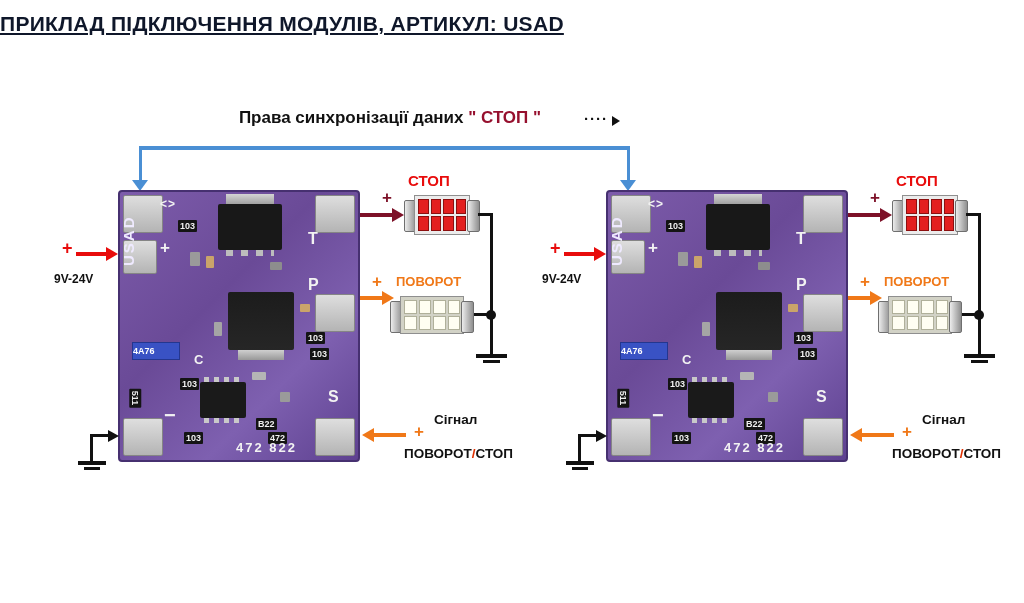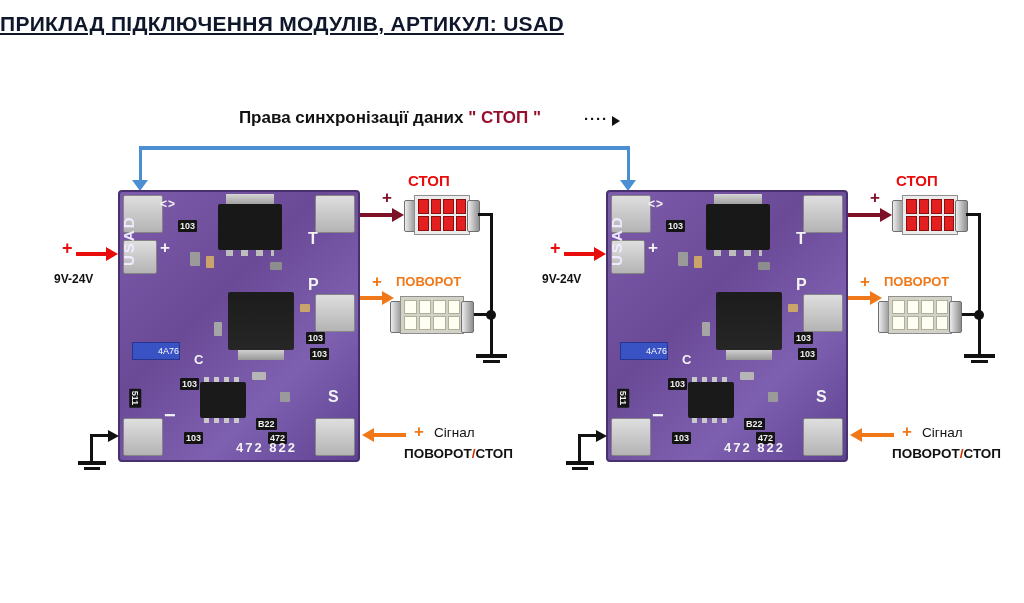--- a/index.html
+++ b/index.html
@@ -60,21 +60,21 @@
   .top-chip{left:98px;top:12px;width:64px;height:46px;}
   .top-legs{position:absolute;left:106px;top:58px;width:48px;height:6px;
             background:repeating-linear-gradient(90deg,#bdbdbd 0 7px,transparent 7px 15px);}
   .mid-chip{left:108px;top:100px;width:66px;height:58px;background:linear-gradient(#1c1c1c,#262626);}
   .mid-tab{position:absolute;left:118px;top:158px;width:46px;height:10px;background:linear-gradient(#cfcfcf,#989898);}
   .soic{position:absolute;left:80px;top:190px;width:46px;height:36px;background:#1a1a1a;border-radius:2px;}
   .soic::before,.soic::after{content:"";position:absolute;left:4px;width:38px;height:5px;
             background:repeating-linear-gradient(90deg,#c9c9c9 0 5px,transparent 5px 10px);}
   .soic::before{top:-5px;} .soic::after{bottom:-5px;}
   .fuse{position:absolute;left:12px;top:150px;width:46px;height:16px;background:#3952c4;border:1px solid #24368f;
-        color:#fff;font-size:9px;font-weight:normal;text-align:right;line-height:16px;}
+        color:#fff;font-size:9px;font-weight:bold;text-align:left;line-height:16px;}
   .c-silk{left:74px;top:160px;font-size:13px;}
   .mark{position:absolute;background:#141414;color:#efefef;font-size:9px;font-weight:bold;
         line-height:12px;height:12px;padding:0 2px;border-radius:1px;white-space:nowrap;}
   .m103a{left:58px;top:28px;} .m103b{left:186px;top:140px;} .m103c{left:190px;top:156px;}
   .m103d{left:60px;top:186px;} .m103e{left:64px;top:240px;}
   .r511{left:6px;top:200px;transform:rotate(90deg);} .rb22{left:136px;top:226px;} .r472{left:148px;top:240px;}
   .tiny{position:absolute;border-radius:1px;}
   .t1{left:70px;top:60px;width:10px;height:14px;background:#9a9a9a;}
   .t2{left:86px;top:64px;width:8px;height:12px;background:#caa46a;}
   .t3{left:150px;top:70px;width:12px;height:8px;background:#8d8d8d;}
@@ -113,21 +113,21 @@
   .bulb-turn{left:350px;top:156px;width:84px;height:38px;}
   .turn-body{width:64px;background:#d2d2c6;}
   .ledchip-white{background:#fffef2;border:1px solid #b0b09a;}
   .turn-out{left:434px;top:173px;width:16px;height:3px;background:#111;}
 
   
   .sig-head{left:322px;top:288px;width:0;height:0;border-top:7px solid transparent;
             border-bottom:7px solid transparent;border-right:12px solid #f07818;}
   .sig-line{left:334px;top:293px;width:32px;height:4px;background:#f07818;}
   .sig-plus{left:374px;top:282px;color:#f07818;font-size:17px;font-weight:bold;}
-  .sig-text1{left:394px;top:285px;font-size:13.5px;font-weight:normal;color:#111;}
+  .sig-text1{left:394px;top:272px;font-size:13.5px;font-weight:bold;color:#111;}
   .sig-text2{left:364px;top:306px;font-size:13.5px;font-weight:bold;color:#111;white-space:nowrap;}
   .sig-text2 .slash{color:#e03000;}
 
   
   .gnd-head{left:68px;top:290px;width:0;height:0;border-top:6px solid transparent;
             border-bottom:6px solid transparent;border-left:11px solid #111;}
   .gnd-line-h{left:50px;top:294px;width:22px;height:3px;background:#111;}
   .gnd-line-v{left:50px;top:294px;width:3px;height:27px;background:#111;}
   .gnd-b1{left:38px;top:321px;width:28px;height:4px;background:#111;}
   .gnd-b2{left:44px;top:327px;width:16px;height:3px;background:#111;}

